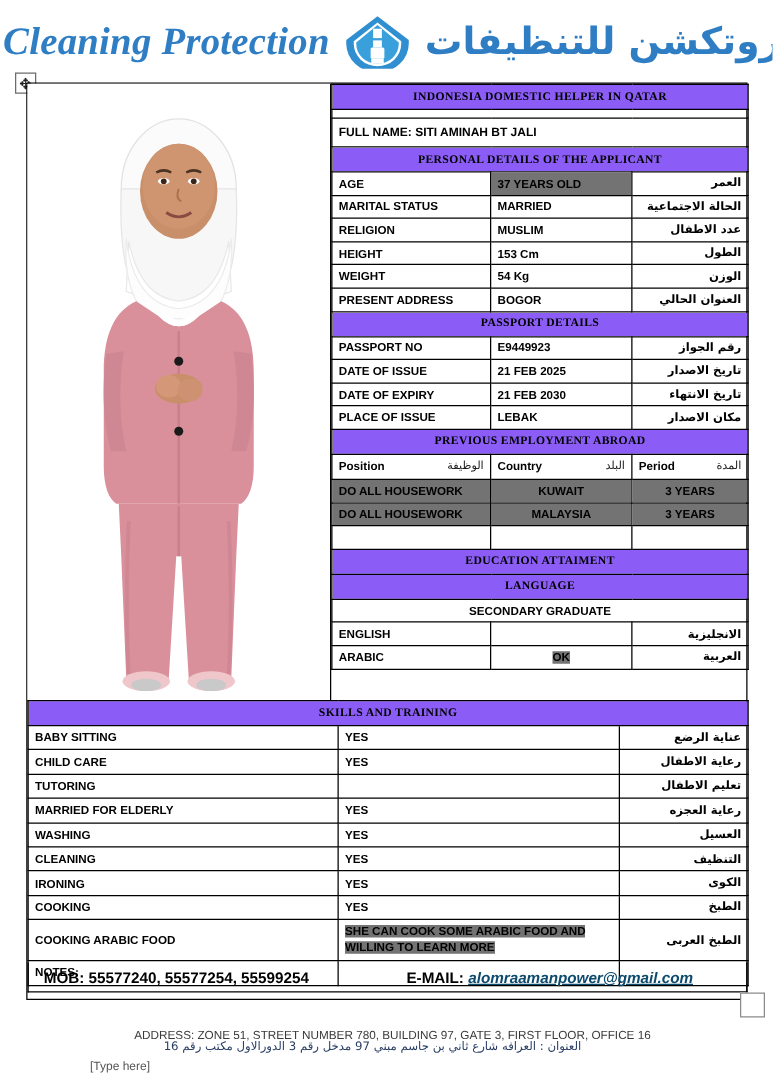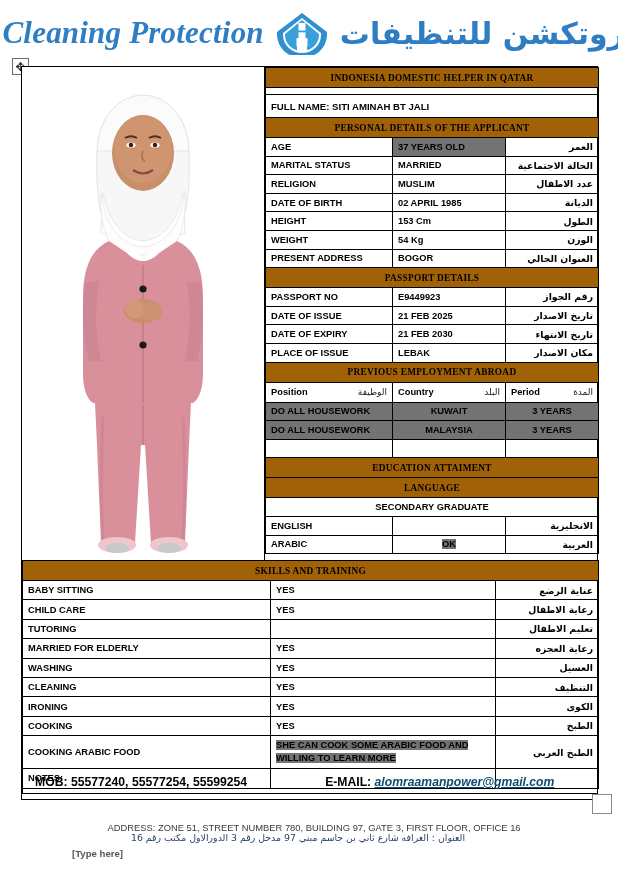--- a/index.html
+++ b/index.html
@@ -55,21 +55,21 @@
 
   
   .tbl{position:absolute;border-collapse:collapse;table-layout:fixed;}
   .tbl td{
     border:1px solid #000;
     font-size:9.3px;font-weight:700;color:#000;
     padding:0 5px;height:17.6px;
     overflow:hidden;white-space:nowrap;
   }
   .banner{
-    background:#a16207;
+    background:#8b5cf6;
     font-family:"Liberation Serif",serif;
     font-weight:700;font-size:14.5px;color:#12184a;
     text-align:center;letter-spacing:.3px;
     height:19px !important;padding:0 !important;
   }
   .val{font-weight:600;}
   .ar{
     text-align:right;direction:rtl;font-weight:400;font-size:9px;
     color:#1a1a1a;font-family:"DejaVu Sans","Liberation Sans",sans-serif;
   }
@@ -100,21 +100,21 @@
     font-size:9.4px;color:#2a3f66;
     font-family:"DejaVu Sans","Liberation Sans",sans-serif;
     margin-top:32px;
   }
   .foot-addr{
     position:absolute;left:16px;top:822px;width:596px;
     text-align:center;font-size:9.4px;color:#3a3a3a;font-weight:400;
   }
   .foot-type{
     position:absolute;left:72px;top:848px;
-    font-size:9.6px;color:#555;font-weight:bold;
+    font-size:9.6px;color:#555;
   }
   
   .obj-handle{
     position:absolute;left:592px;top:794px;width:18px;height:18px;
     border:1.2px solid #8a8a8a;background:#fff;
   }
 </style>
 </head>
 <body>
 
@@ -215,25 +215,20 @@
         <td>MARITAL STATUS</td>
         <td class="val">MARRIED</td>
         <td class="ar">الحالة الاجتماعية</td>
       </tr>
       <tr>
         <td>RELIGION</td>
         <td class="val">MUSLIM</td>
         <td class="ar">عدد الاطفال</td>
       </tr>
       <tr>
-        <td>DATE OF BIRTH</td>
-        <td class="val">02 APRIL 1985</td>
-        <td class="ar">الديانة</td>
-      </tr>
-      <tr>
         <td>HEIGHT</td>
         <td class="val">153 Cm</td>
         <td class="ar">الطول</td>
       </tr>
       <tr>
         <td>WEIGHT</td>
         <td class="val">54 Kg</td>
         <td class="ar">الوزن</td>
       </tr>
       <tr>

